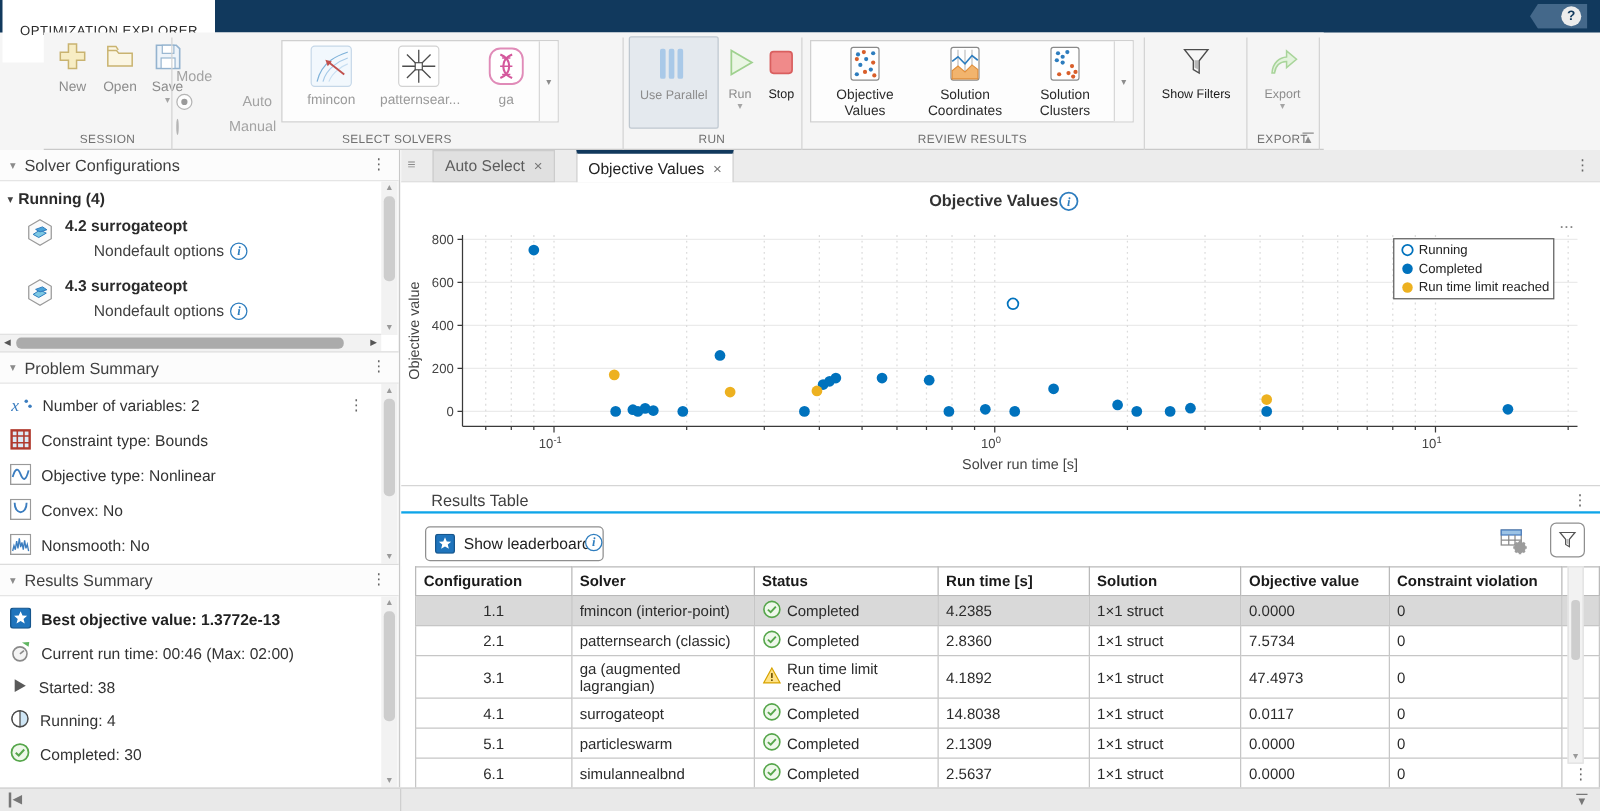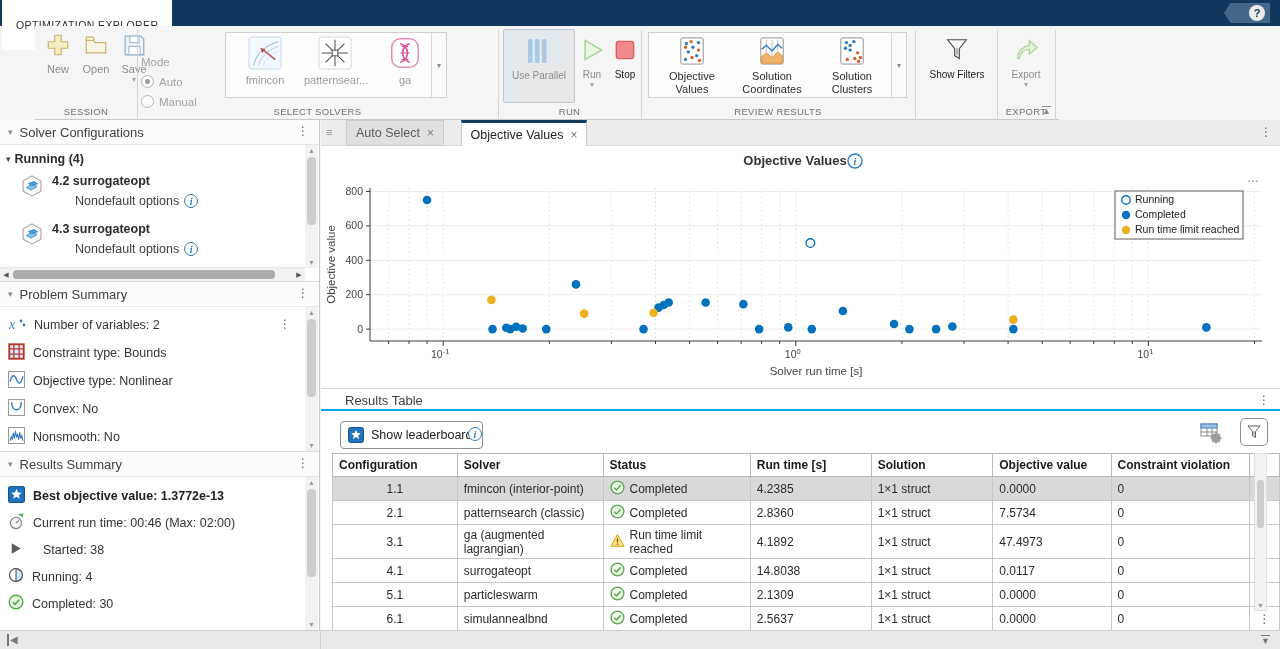--- a/index.html
+++ b/index.html
@@ -14,21 +14,21 @@
 
   
   .toolstrip{position:absolute;left:11px;top:26px;width:1024px;height:94px;background:#f5f5f5;border-bottom:1px solid #c9c9c9;box-sizing:border-box;margin-left:24px;}
   .ts-label{position:absolute;bottom:2px;font-size:9.5px;color:#707070;text-align:center;letter-spacing:.3px;}
   .vsep{position:absolute;top:4px;height:96px;width:1px;background:#d4d4d4;}
   .ts-btn{position:absolute;top:4px;width:38px;text-align:center;cursor:default;}
   .ts-btn .ico{display:block;margin:2px auto 1px;}
   .ts-btn .lbl{font-size:11px;color:#8c8c8c;}
   .tri{font-size:8px;color:#a5a5a5;line-height:8px;}
   .mode-block{position:absolute;left:106px;top:30px;width:80px;color:#a3a3a3;font-size:11.5px;}
-  .radio-row{display:flex;align-items:center;margin-top:7px;}
+  .radio-row{display:flex;align-items:center;margin-top:7px;gap:35px;}
   .radio{width:11px;height:11px;border:1px solid #b5b5b5;border-radius:50%;background:#fdfdfd;margin-right:5px;position:relative;}
   .radio.sel::after{content:"";position:absolute;left:2.5px;top:2.5px;width:5px;height:5px;border-radius:50%;background:#9a9a9a;}
   .gallery{position:absolute;background:#fdfdfd;border:1px solid #d0d0d0;box-sizing:border-box;}
   .gal-item{position:absolute;top:3px;text-align:center;}
   .gal-item .glbl{font-size:11px;color:#9a9a9a;margin-top:1px;}
   .gal-item.dark .glbl{color:#2b2b2b;line-height:13px;}
   .gal-dd{position:absolute;right:0;top:0;bottom:0;width:14px;border-left:1px solid #d8d8d8;display:flex;align-items:center;justify-content:center;color:#8c8c8c;font-size:8px;background:#fafafa;}
   .bigbtn{position:absolute;text-align:center;}
   .bigbtn .lbl{font-size:10px;margin-top:1px;}
   .pressed{background:#e4e9ee;border:1px solid #bfc8d0;border-radius:2px;}
@@ -421,21 +421,21 @@
             <span class="txt">Best objective value: 1.3772e-13</span>
           </div>
           <div class="sum-row" style="height: 27px;">
             <span><svg width="17" height="17" viewBox="0 0 16 16">
                 <circle cx="7.5" cy="9.5" r="5.3" fill="#f4f4f4" stroke="#8a8a8a" stroke-width="1.2"></circle>
                 <path d="M7.5 9.5 L10.5 7" stroke="#8a8a8a" stroke-width="1.2"></path>
                 <path d="M9 1 L14.5 0.5 L14 4.2 Z" fill="#5fb560"></path>
               </svg></span>
             <span class="txt">Current run time: 00:46 (Max: 02:00)</span>
           </div>
-          <div class="sum-row" style="height: 27px; gap: 12px;">
+          <div class="sum-row" style="height: 27px;">
             <span><svg width="15" height="15" viewBox="0 0 16 16">
                 <path d="M4 2.5 L13.5 8 L4 13.5 Z" fill="#5a5a5a"></path>
               </svg></span>
             <span class="txt">Started: 38</span>
           </div>
           <div class="sum-row" style="height: 27px;">
             <span><svg width="16" height="16" viewBox="0 0 16 16">
                 <circle cx="8" cy="8" r="6.4" fill="#cfe6f5" stroke="#4a4a4a" stroke-width="1.2"></circle>
                 <path d="M8 1.6 A6.4 6.4 0 0 0 8 14.4 Z" fill="#fff" stroke="#4a4a4a" stroke-width="1"></path>
               </svg></span>

